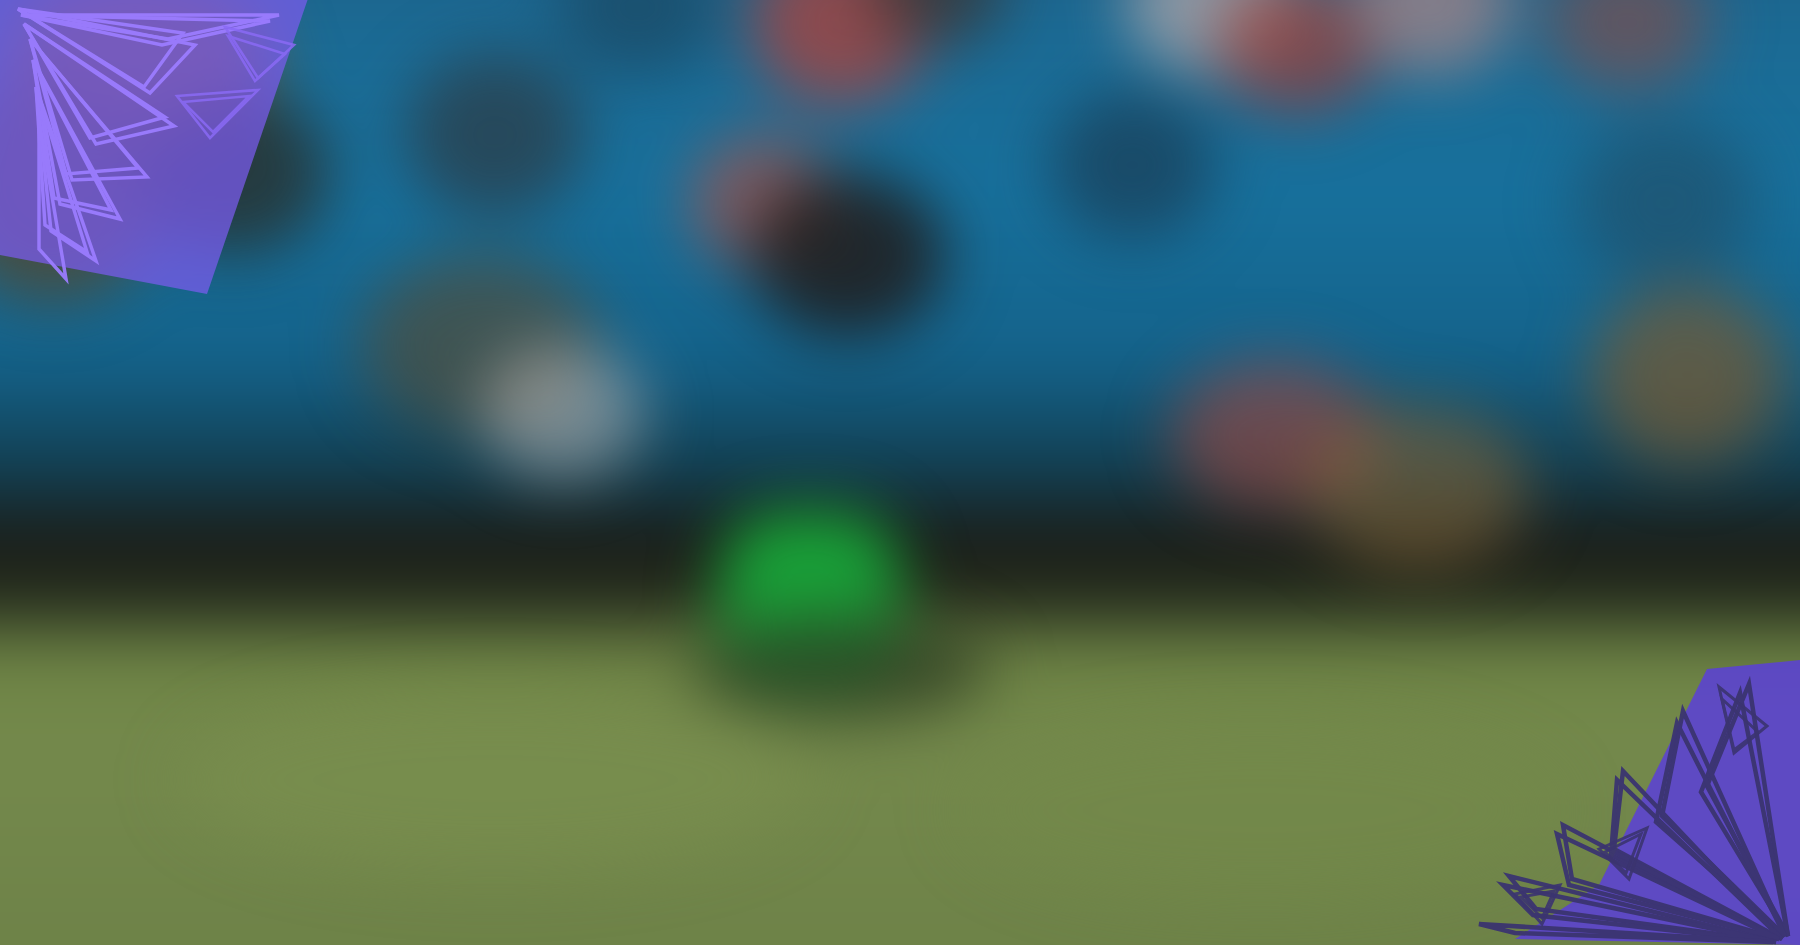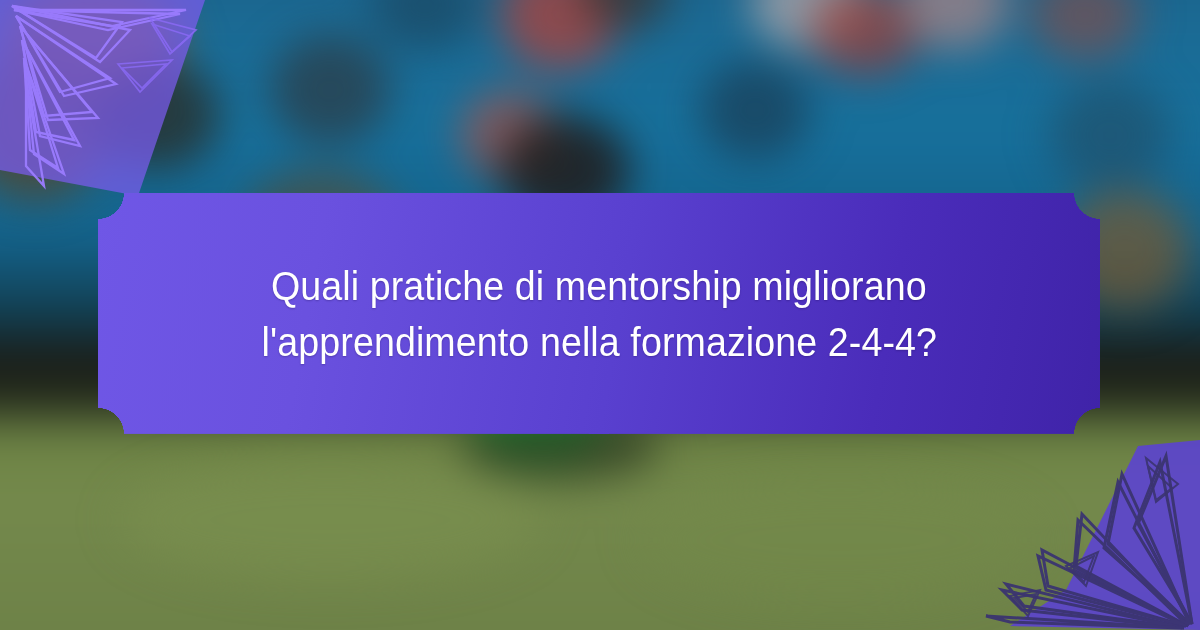--- a/index.html
+++ b/index.html
@@ -168,21 +168,14 @@
     <g fill="none" stroke="#3b3470" stroke-width="2" opacity="0.9">
       <path d="M176,18 L208,44 L186,62 Z"></path>
       <path d="M178,26 L202,48 L186,60 Z"></path>
       <path d="M96,126 L128,112 L116,146 Z"></path>
       <path d="M100,128 L124,116 L114,142 Z"></path>
       <path d="M40,156 L70,150 L58,176 Z"></path>
       <path d="M44,158 L66,154 L58,172 Z"></path>
     </g>
   </svg>
 
-  <div class="card-wrap">
-    <div class="card"></div>
-    <div class="card-text">
-      <div class="q-line">Quali pratiche di mentorship migliorano</div>
-      <div class="q-line">l'apprendimento nella formazione 2-4-4?</div>
-    </div>
-  </div>
 
 </div>
 
 </body></html>

